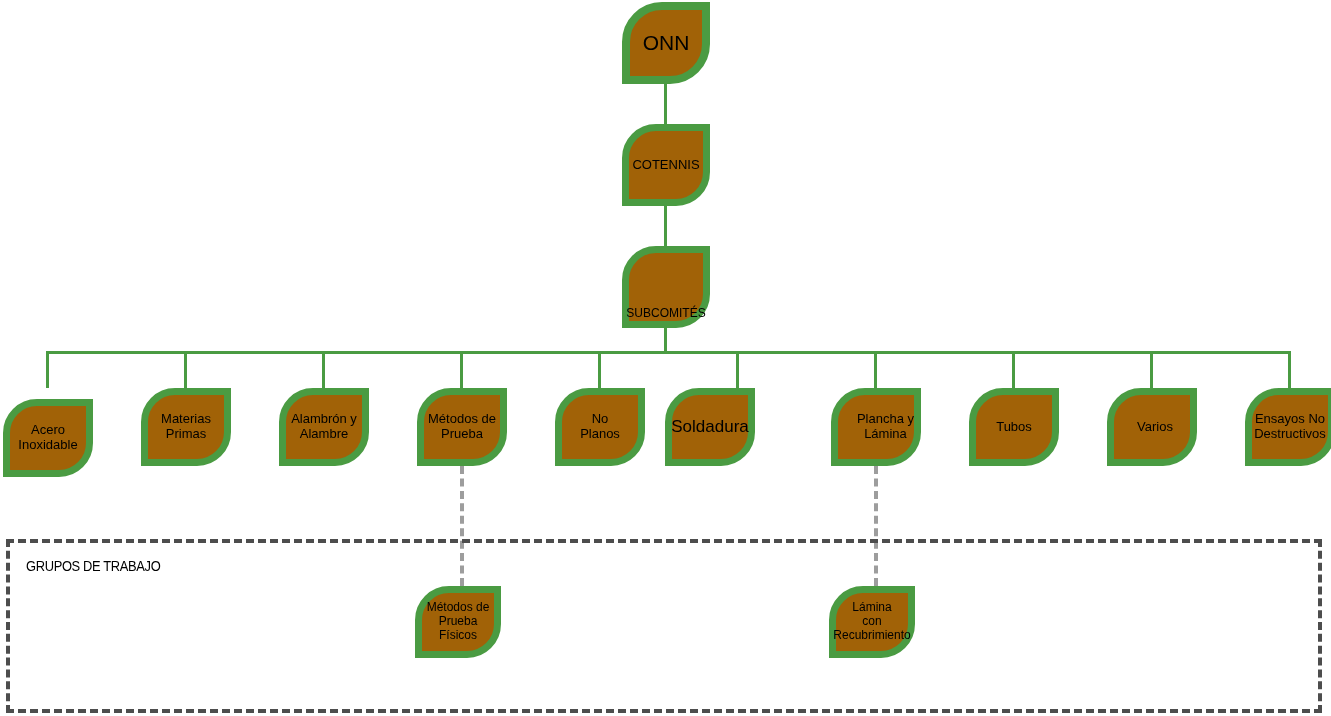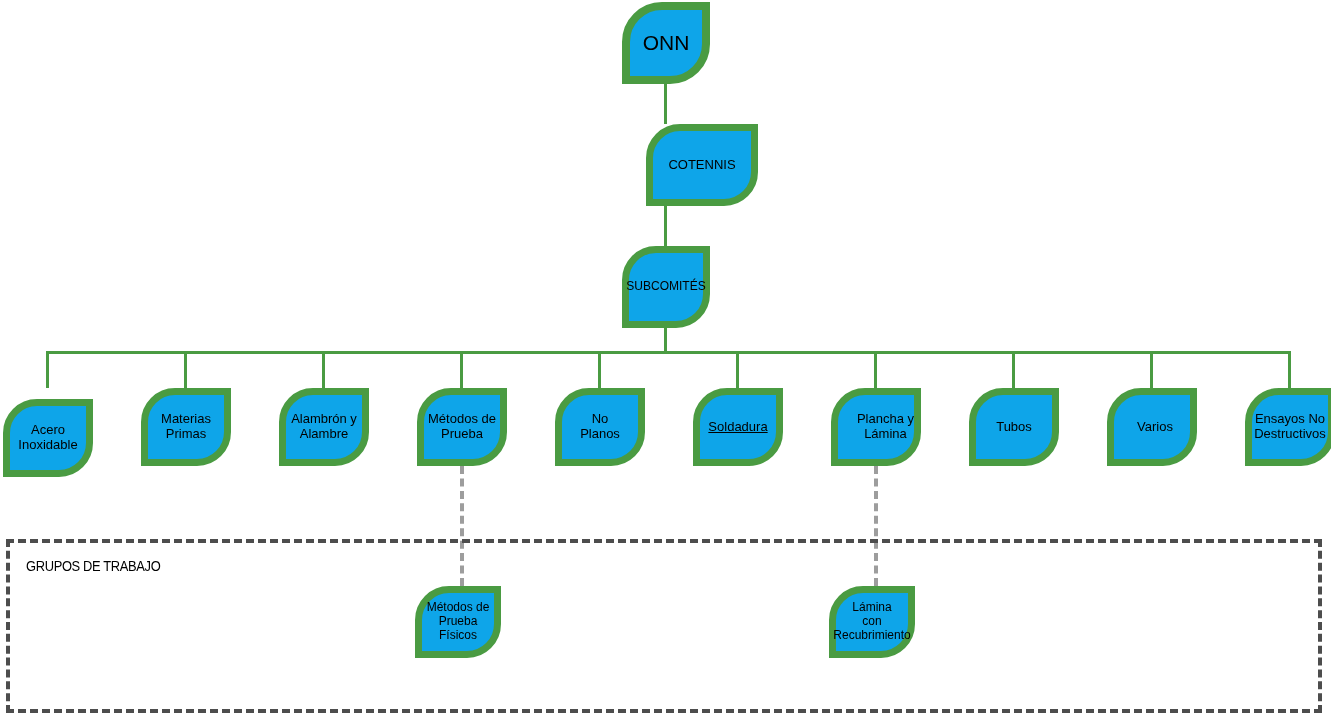--- a/index.html
+++ b/index.html
@@ -13,21 +13,21 @@
     height: 716px;
     background: #ffffff;
     font-family: "Liberation Sans", sans-serif;
     overflow: hidden;
   }
 
   
   .node {
     position: absolute;
     box-sizing: border-box;
-    background: #0ea5e9;
+    background: #a16207;
     border: 7px solid #4a9b42;
     border-top-left-radius: 34px;
     border-bottom-right-radius: 34px;
     border-top-right-radius: 0;
     border-bottom-left-radius: 0;
     display: flex;
     align-items: center;
     justify-content: center;
     text-align: center;
     color: #000000;
@@ -85,27 +85,27 @@
 <body>
 
 <div id="canvas">
 
   <div class="node root" style="left:622px; top:2px; width:88px; height:82px; font-size:21px;">
     <span class="label">ONN</span>
   </div>
 
   <div class="vline" style="left:664px; top:84px; height:40px;"></div>
 
-  <div class="node" style="left:622px; top:124px; width:112px; height:82px; font-size:13px;margin-left:24px;">
+  <div class="node" style="left:622px; top:124px; width:88px; height:82px; font-size:13px;">
     <span class="label">COTENNIS</span>
   </div>
 
   <div class="vline" style="left:664px; top:206px; height:40px;"></div>
 
-  <div class="node" style="left:622px; top:246px; width:88px; height:82px; font-size:12px;">
+  <div class="node" style="left:622px; top:246px; width:88px; height:82px; font-size:12px;align-items:flex-end;">
     <span class="label">SUBCOMITÉS</span>
   </div>
 
   <div class="vline" style="left:664px; top:328px; height:25px;"></div>
 
   <div class="hline" style="left:46px; top:351px; width:1242px;"></div>
 
   <div class="vline" style="left:46px;   top:351px; height:37px;"></div>
   <div class="vline" style="left:184px;  top:351px; height:37px;"></div>
   <div class="vline" style="left:322px;  top:351px; height:37px;"></div>
@@ -135,21 +135,21 @@
   <div class="node" style="left:417px; top:388px; width:90px; height:78px; font-size:13px;">
     <span class="label">Métodos de
 Prueba</span>
   </div>
 
   <div class="node" style="left:555px; top:388px; width:90px; height:78px; font-size:13px;">
     <span class="label">No
 Planos</span>
   </div>
 
-  <div class="node" style="left:693px; top:388px; width:90px; height:78px; font-size:13px;text-decoration:underline;">
+  <div class="node" style="left:665px; top:388px; width:90px; height:78px; font-size:17px;">
     <span class="label">Soldadura</span>
   </div>
 
   <div class="node" style="left:831px; top:388px; width:90px; height:78px; font-size:13px;justify-content:flex-end;">
     <span class="label">Plancha y
 Lámina</span>
   </div>
 
   <div class="node" style="left:969px; top:388px; width:90px; height:78px; font-size:13px;">
     <span class="label">Tubos</span>

